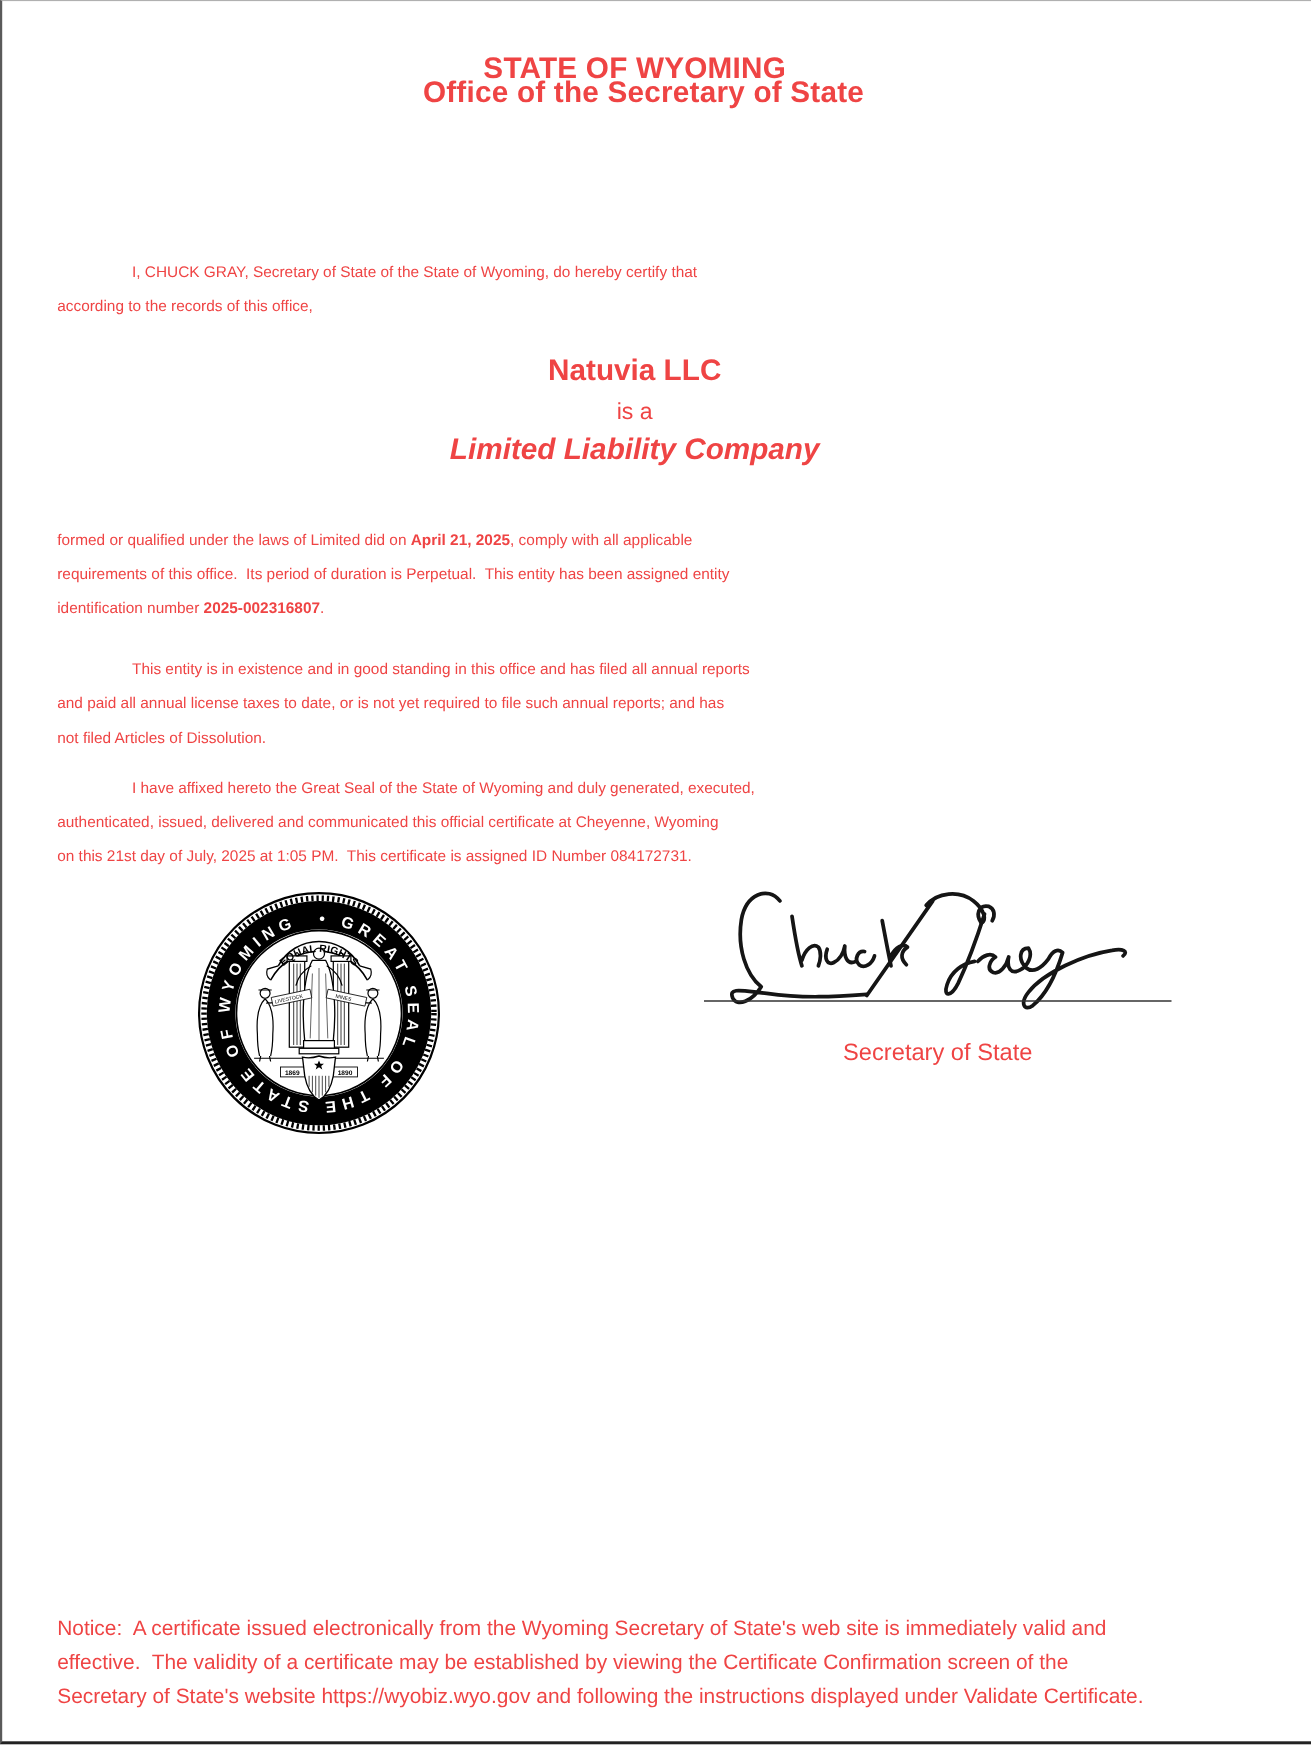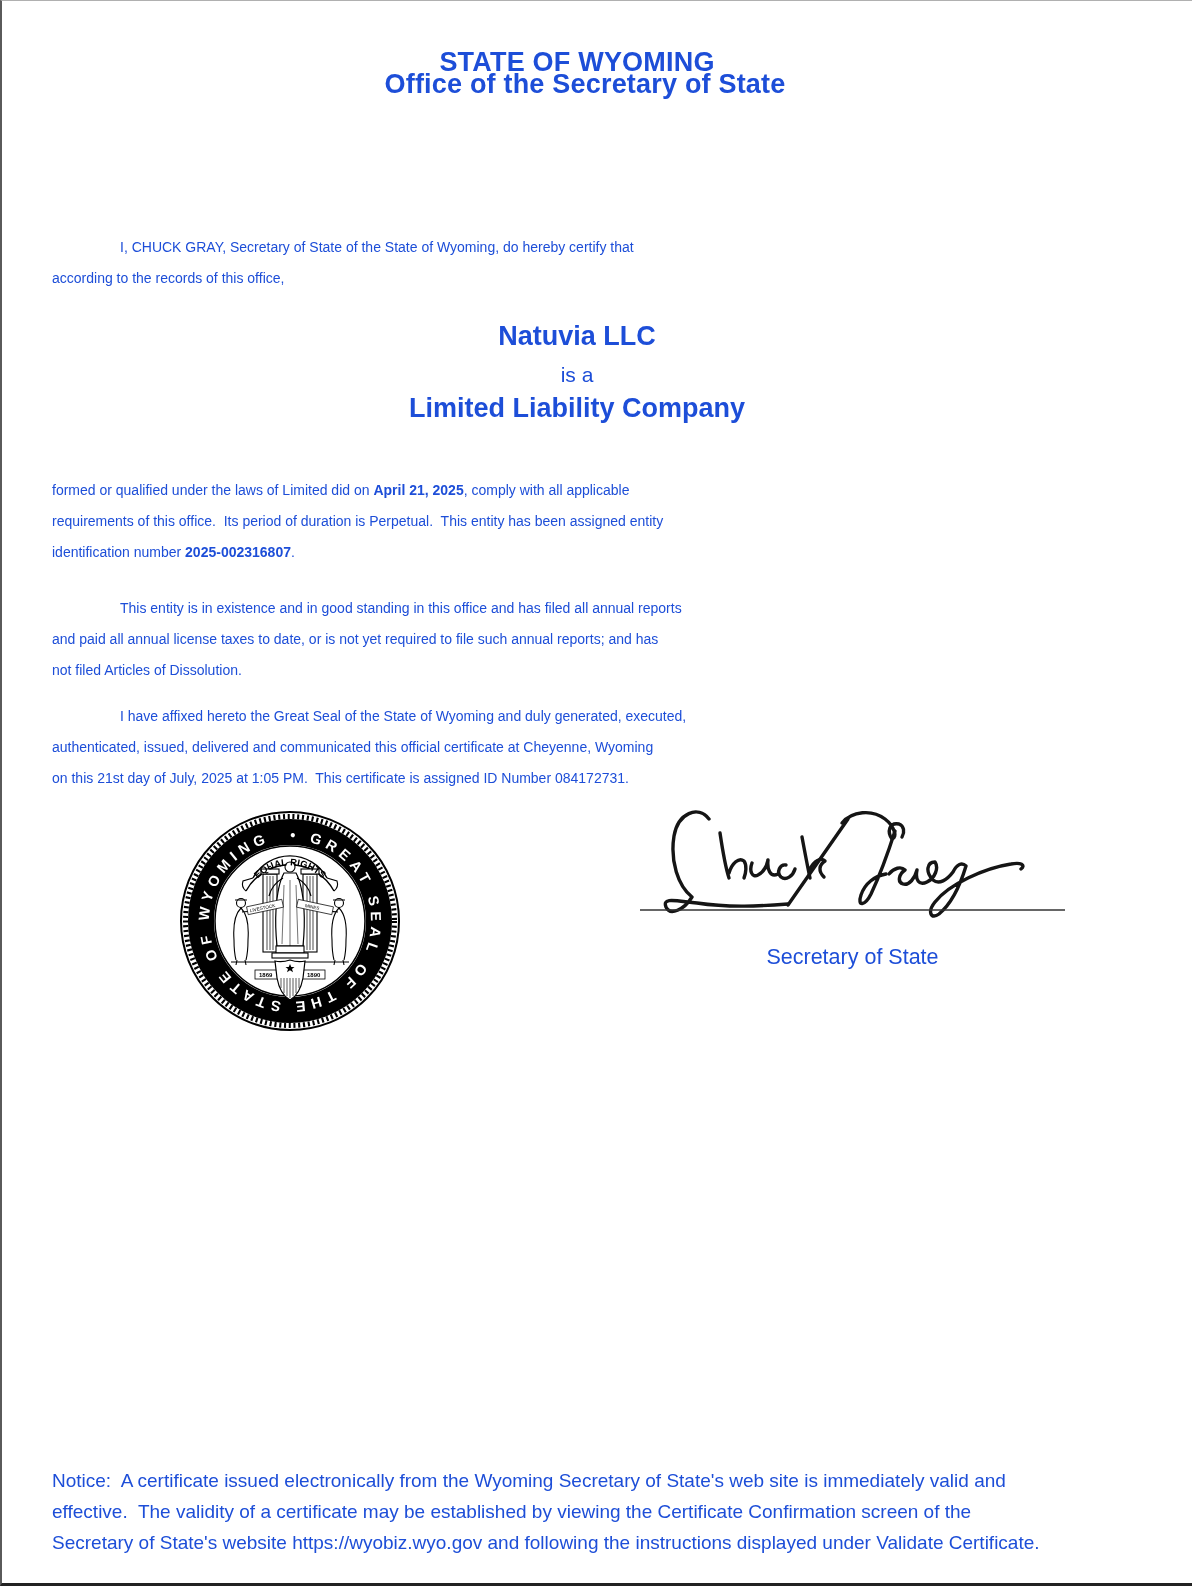--- a/index.html
+++ b/index.html
@@ -3,21 +3,21 @@
 <meta charset="utf-8">
 <style>
   * { margin: 0; padding: 0; box-sizing: border-box; }
   html, body { background: #fff; }
   .page {
     position: relative;
     width: 1192px;
     height: 1586px;
     background: #fff;
     font-family: "Liberation Sans", "DejaVu Sans", sans-serif;
-    color: #1d4ed8;
+    color: #ef4444;
     overflow: hidden;
     border-top: 1px solid #b0b0b0;
     border-left: 2px solid #5a5a5a;
     border-bottom: 3px solid #222;
   }
   .abs { position: absolute; }
   .center { text-align: center; }
   .title { left: 0; width: 1150px; font-size: 27px; font-weight: bold; letter-spacing: 0.2px; }
   .line { white-space: pre-wrap; font-size: 14px; line-height: 31px; }
   .para { left: 50px; width: 1100px; }
@@ -39,21 +39,21 @@
   <div class="abs title center" style="top:46px;">STATE OF WYOMING</div>
   <div class="abs title center" style="top:68px;padding-left:16px;">Office of the Secretary of State</div>
 
   <div class="abs para" style="top:231px;">
     <div class="line indent">I, CHUCK GRAY, Secretary of State of the State of Wyoming, do hereby certify that</div>
     <div class="line">according to the records of this office,</div>
   </div>
 
   <div class="abs entity-name center" style="top:320px;">Natuvia LLC</div>
   <div class="abs connector center" style="top:362px;">is a</div>
-  <div class="abs entity-name center" style="top:392px;">Limited Liability Company</div>
+  <div class="abs entity-name center" style="top:392px;font-style:italic;">Limited Liability Company</div>
 
   <div class="abs para" style="top:474px;">
     <div class="line"><span>formed or qualified under the laws of Limited did on </span><b>April 21, 2025</b><span>, comply with all applicable</span></div>
     <div class="line">requirements of this office.  Its period of duration is Perpetual.  This entity has been assigned entity</div>
     <div class="line"><span>identification number </span><b>2025-002316807</b><span>.</span></div>
   </div>
 
   <div class="abs para" style="top:592px;">
     <div class="line indent">This entity is in existence and in good standing in this office and has filed all annual reports</div>
     <div class="line">and paid all annual license taxes to date, or is not yet required to file such annual reports; and has</div>

